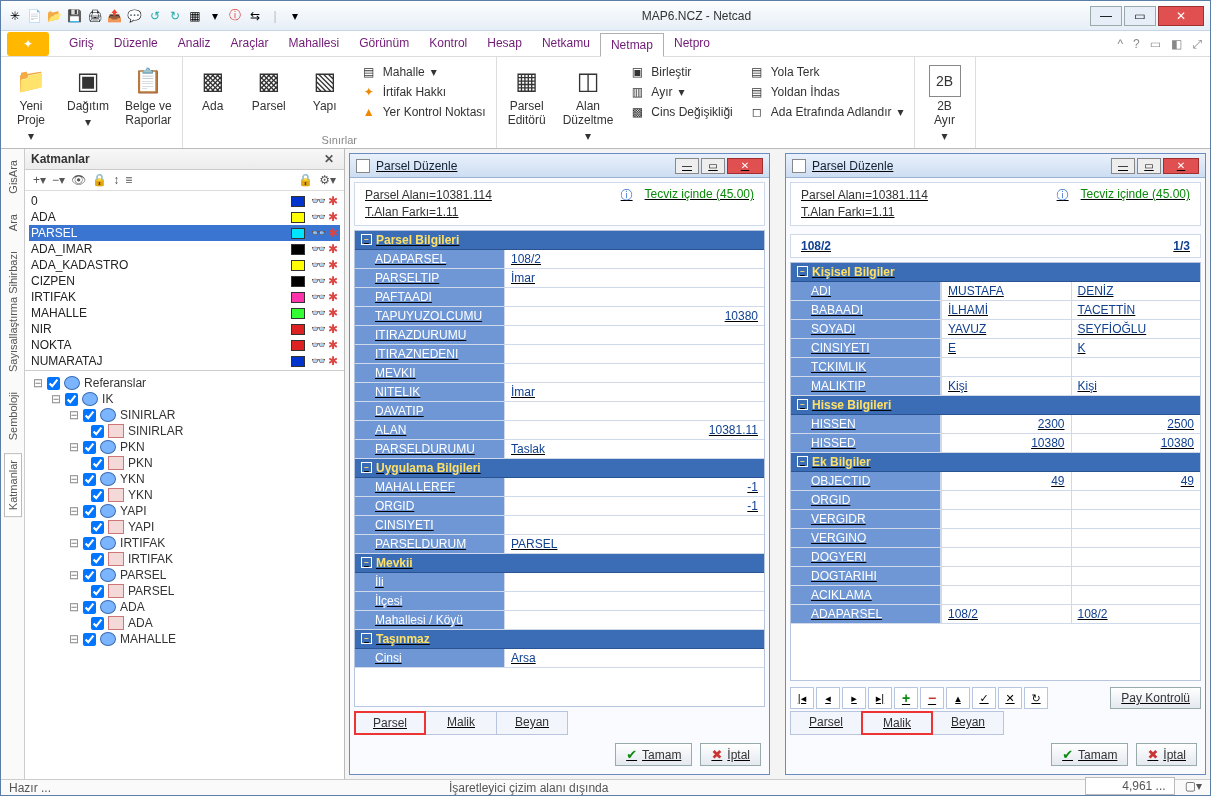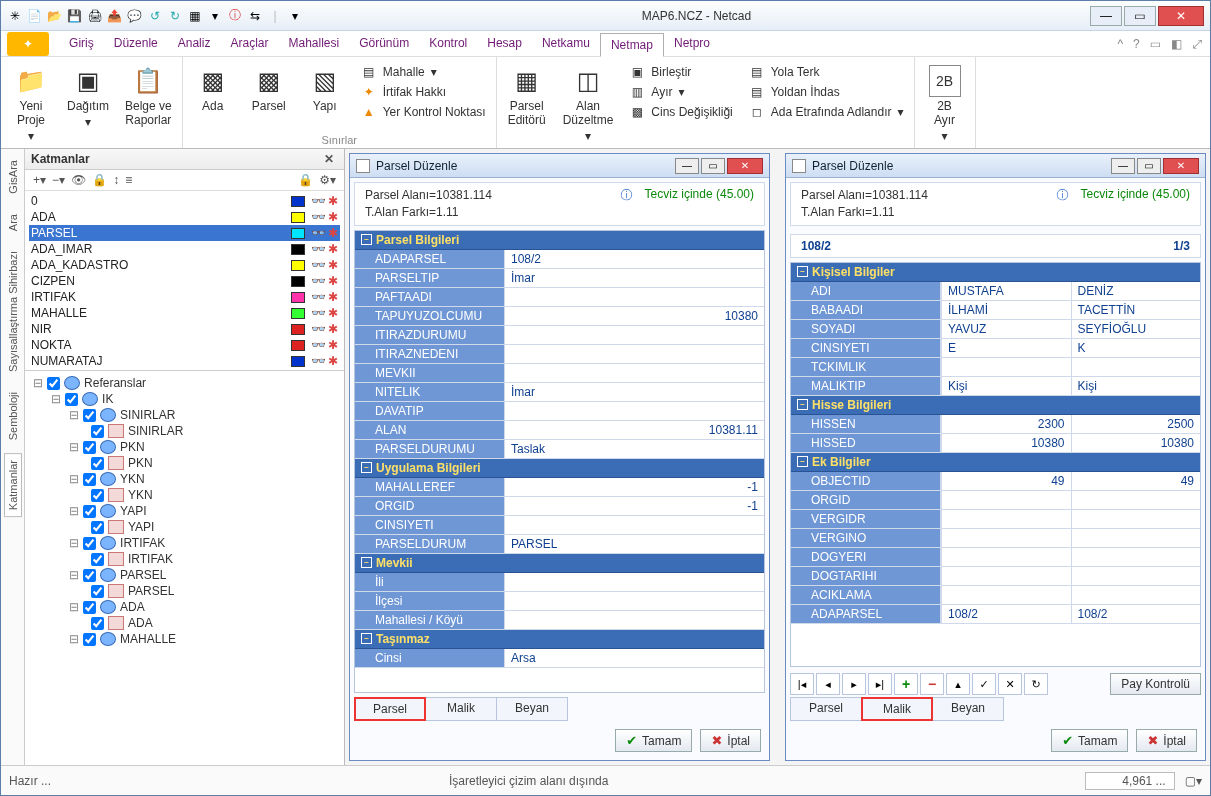--- a/index.html
+++ b/index.html
@@ -39,21 +39,21 @@
 .layer-row .name { flex:1; white-space:nowrap; overflow:hidden; text-overflow:ellipsis;}
 .layer-row .sw { width:14px; height:11px; border:1px solid #333; }
 .layer-row .gly { display:flex; gap:2px; font-size:10px;}
 .layer-row.sel { background:#3a75d1; color:#fff; }
 .tree { flex:1; overflow:auto; padding:4px 4px; }
 .tree-row { display:flex; align-items:center; gap:4px; padding:1px 0; color:#333; white-space:nowrap;}
 .tree-row input { margin:0;}
 .tree-row .gicon { width:16px; height:14px; display:inline-block; border:1px solid #888; background:#e6f0ff; position:relative;}
 .tree-row .gicon.globe { border-radius:50%; background:#7bb4ff; border-color:#3a6db5;}
 .tree-row .gicon.poly { background:#f4d9d9; border-color:#c77;}
-.dialog-area { flex:1; display:flex; gap:15px; padding:4px; background:#f4f4f4; min-width:0;}
+.dialog-area { flex:1; display:flex; gap:15px; padding:4px; background:#f4f4f4; min-width:0;text-decoration:underline;}
 .dialog { flex:1; border:1px solid #6b8cc2; background:#f9fbff; display:flex; flex-direction:column; min-width:0;}
 .dlg-title { height:24px; background:linear-gradient(#e9f1fb,#cdddf2); display:flex; align-items:center; padding:0 6px; border-bottom:1px solid #9bb2d3;}
 .dlg-title .ico { width:14px; height:14px; background:#fff; border:1px solid #888; margin-right:6px;}
 .dlg-title .t { flex:1; font-size:12px; color:#123;}
 .dlg-title .db { display:flex; gap:2px;}
 .dlg-title .db span { width:24px; height:16px; border:1px solid #888; background:#eee; display:flex; align-items:center; justify-content:center; font-size:10px;}
 .dlg-title .db span.close { background:#e05050; color:#fff; width:36px; border-color:#a03030;}
 .dlg-meta { display:flex; padding:4px 10px; align-items:flex-start; gap:12px; border:1px solid #cfd9ea; margin:4px; background:#fff;}
 .dlg-meta .left { flex:1; color:#333; line-height:1.4;}
 .dlg-meta .info { color:#3a75d1; cursor:default;}
@@ -70,21 +70,21 @@
 .top-row .r { margin-left:auto;}
 .tabbar { display:flex; margin:0 4px 4px; }
 .tabbar .tab { flex:0 0 72px; border:1px solid #b7c6de; background:#f2f6fc; text-align:center; padding:3px 0; margin-right:-1px; cursor:default; color:#333;}
 .tabbar .tab.hl { border:2px solid #e33; position:relative; z-index:1;}
 .dlg-btns { display:flex; gap:8px; justify-content:flex-end; padding:4px 8px 8px;}
 .btn { border:1px solid #9aa; background:linear-gradient(#fff,#e4e9f0); padding:3px 10px; display:flex; align-items:center; gap:5px; cursor:default; color:#333;}
 .navrow { display:flex; gap:2px; padding:2px 4px; align-items:center;}
 .navrow .nb { width:24px; height:22px; border:1px solid #b7c6de; background:#fff; display:flex; align-items:center; justify-content:center; cursor:default; font-size:11px;}
 .navrow .nb.plus { color:#0a8a0a; font-weight:bold; font-size:14px;}
 .navrow .nb.minus { color:#c33; font-weight:bold; font-size:14px;}
-.statusbar { height:30px; border-top:1px solid #ccc; background:#fafafa; display:flex; align-items:center; padding:0 8px; color:#555; gap:18px;}
+.statusbar { height:16px; border-top:1px solid #ccc; background:#fafafa; display:flex; align-items:flex-end; padding:0 8px; color:#555; gap:18px;}
 .statusbar .mid { flex:0 0 auto; margin-left:380px;}
 .statusbar .r { margin-left:auto; display:flex; align-items:center; gap:10px;}
 .sb-box { border:1px solid #bbb; padding:1px 8px; min-width:90px; text-align:right; background:#fff;}
 .check { color:#0a8a0a; font-size:13px;}
 .cross { color:#c33; font-size:13px;}
 </style>
 </head>
 <body>
 
 <div class="window">

